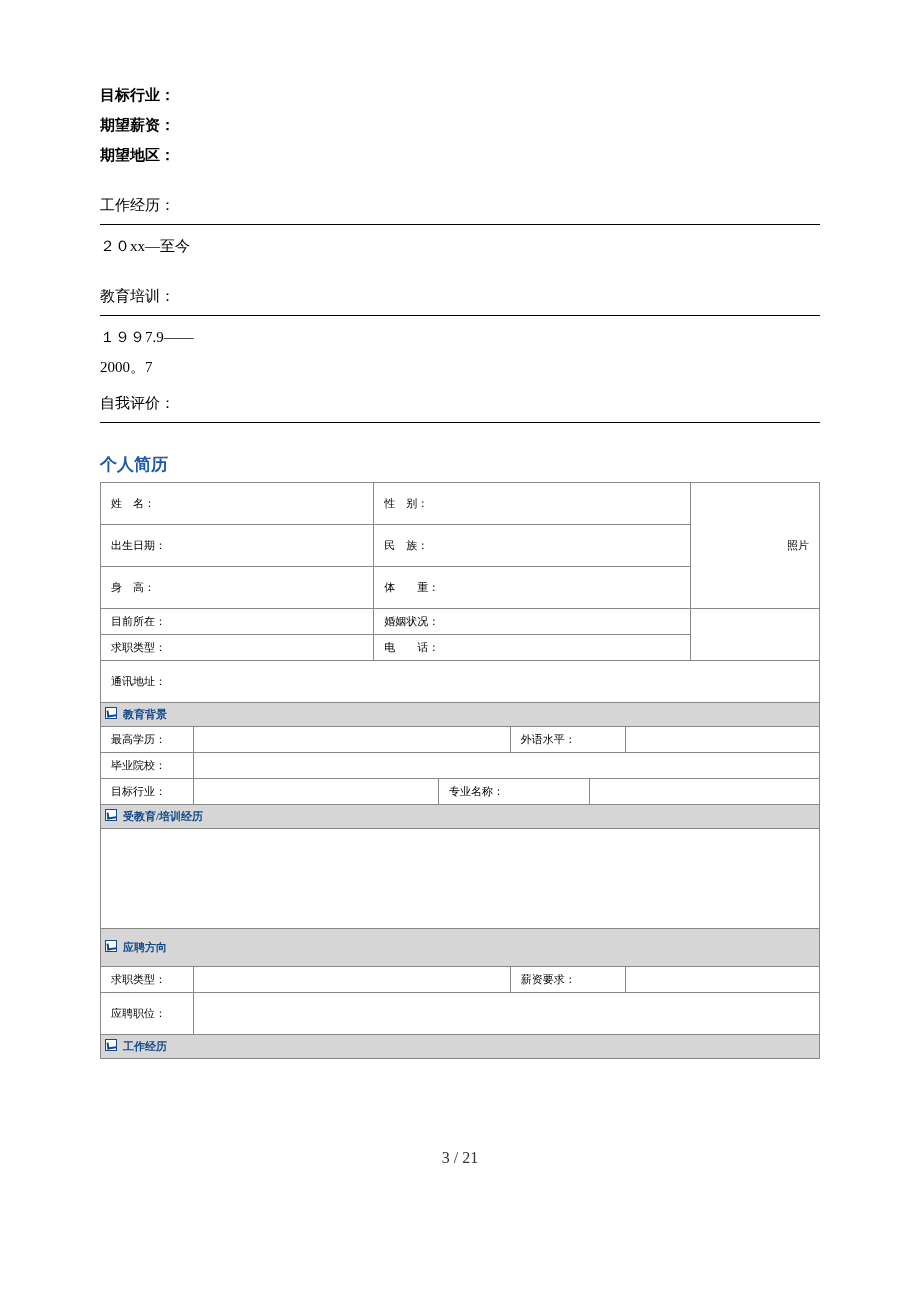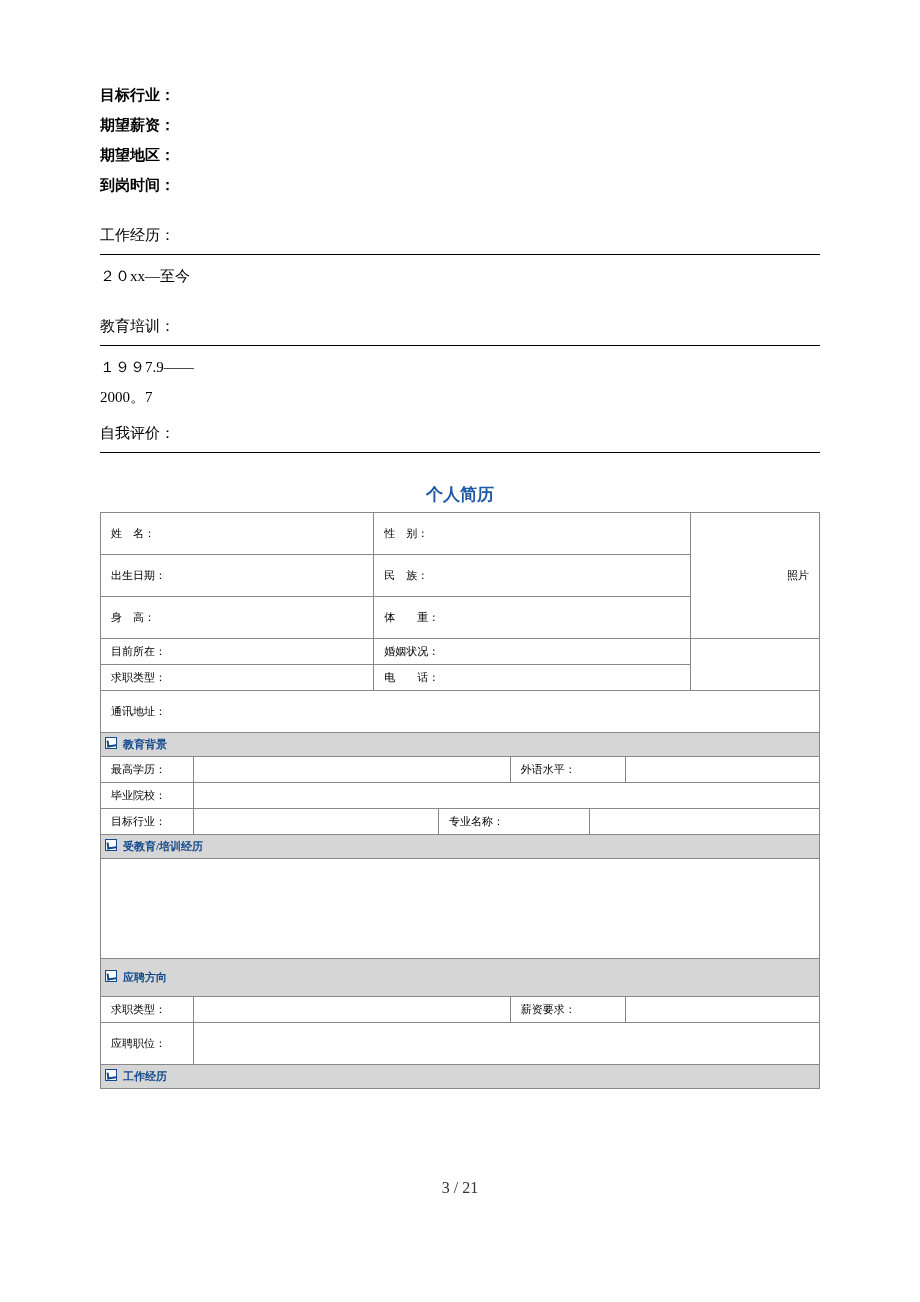--- a/index.html
+++ b/index.html
@@ -24,21 +24,20 @@
     }
     .hr-line {
       border: none;
       border-bottom: 1px solid #000;
       margin: 4px 0 6px 0;
     }
     .plain-line {
       line-height: 2.0;
     }
     .resume-title {
-      text-align: center;
       color: #1F5AA6;
       font-weight: bold;
       font-size: 17px;
       margin: 30px 0 6px 0;
     }
     table.resume {
       width: 100%;
       border-collapse: collapse;
       table-layout: fixed;
     }
@@ -98,21 +97,20 @@
       margin-top: 90px;
     }
   </style>
 </head>
 <body>
 
 <div class="top-fields">
   <div class="bold-line">目标行业：</div>
   <div class="bold-line">期望薪资：</div>
   <div class="bold-line">期望地区：</div>
-  <div class="bold-line">到岗时间：</div>
 </div>
 
 <div class="plain-line">工作经历：</div>
 <hr class="hr-line">
 <div class="plain-line">２０xx—至今</div>
 
 <div class="plain-line" style="margin-top:20px">教育培训：</div>
 <hr class="hr-line">
 <div class="plain-line">１９９7.9——</div>
 <div class="plain-line">2000。7</div>

